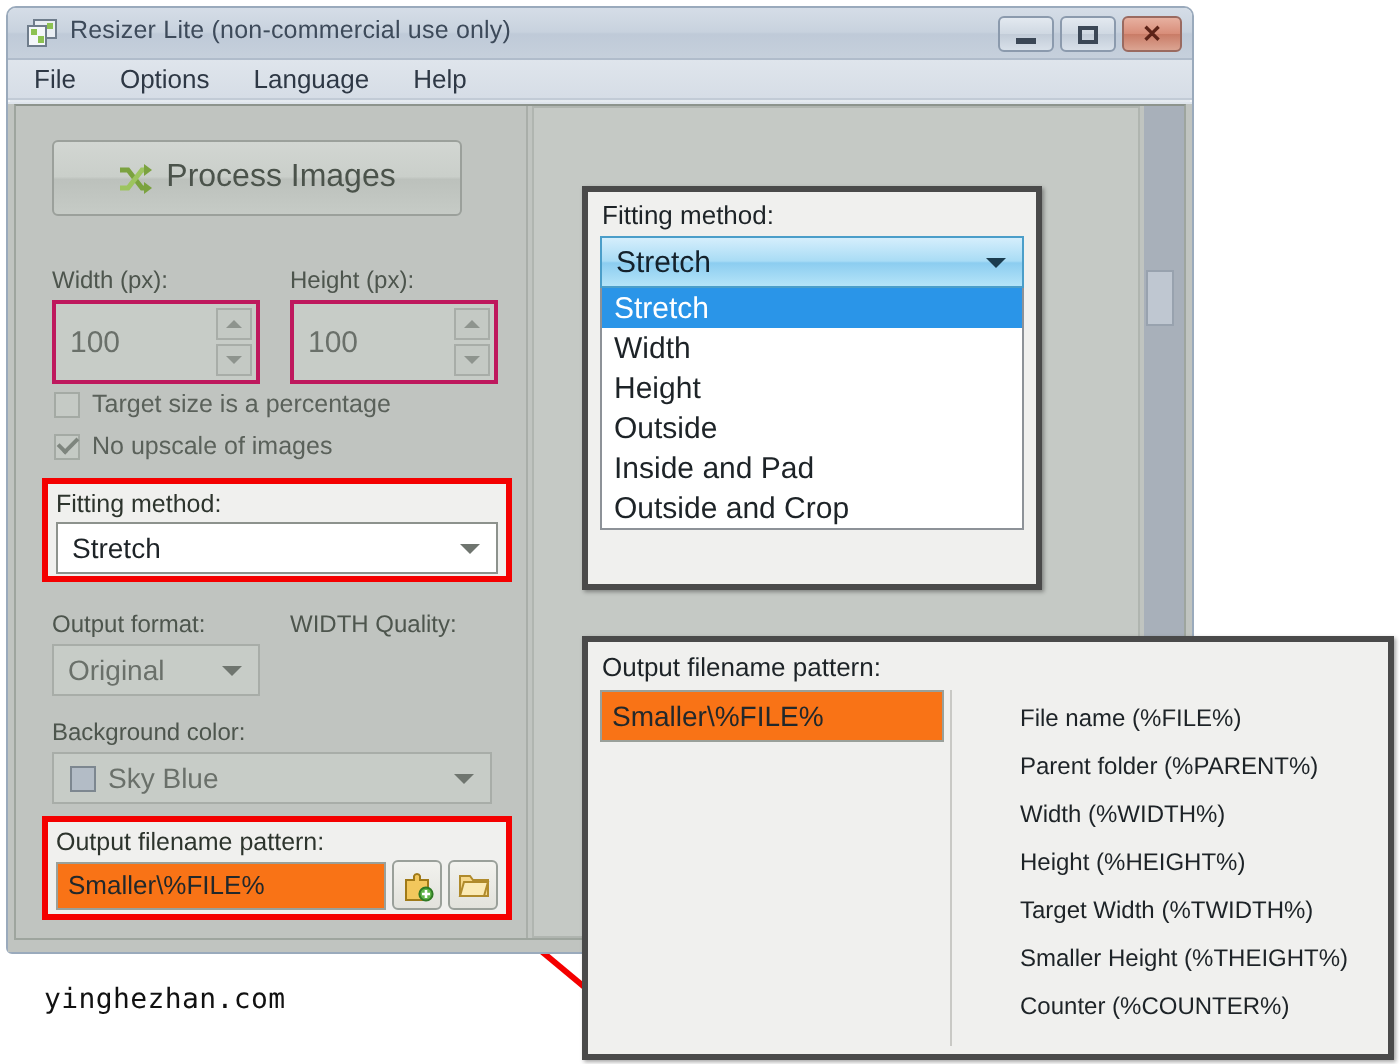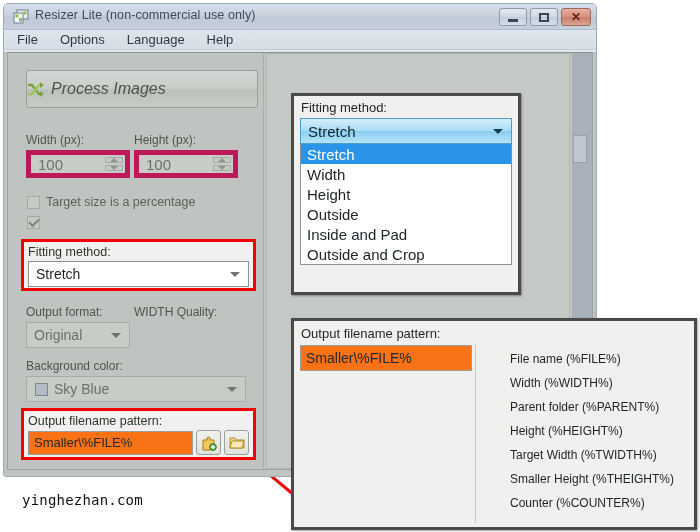--- a/index.html
+++ b/index.html
@@ -81,33 +81,33 @@
     position:absolute; right:4px; top:1px; width:20px; bottom:7px;
     background:#a8b0ba;
   }
   .scroll-thumb{
     position:absolute; right:5px; top:82px; width:14px; height:28px;
     background:#bfc7d1; border:1px solid #98a2ae;
   }
 
   
   .process-btn {
-    position: absolute; left: 18px; top: 17px; width: 232px; height: 38px;
+    position: absolute; left: 18px; top: 17px; width: 205px; height: 38px;
     background: linear-gradient(180deg,#d2d6d2 0%, #cacfca 48%, #bcc1bc 52%, #c6cbc6 100%);
     border: 1px solid #9ba09b; border-radius: 3px;
-    display: flex; align-items: center; gap: 7px; font-style: italic;
+    display: flex; align-items: center; justify-content: center; gap: 7px;
   }
   .process-label { font-size: 16px; color: #4b534b; }
 
-  .field-row { position: absolute; display: flex; gap: 4px; }
+  .field-row { position: absolute; display: flex; gap: 15px; }
   .fld { width: 104px; }
   .fld-label { font-size: 12px; color: #4d554d; margin-bottom: 3px; }
   .spin {
-    position: relative; height: 28px;
-    background: #c7ccc7; border: 5px solid #be185d;
+    position: relative; height: 42px;
+    background: #c7ccc7; border: 2px solid #be185d;
     display: flex; align-items: center;
   }
   .spin-val { font-size: 15px; color: #6a706a; padding-left: 7px; }
   .spin-btns {
     position: absolute; right: 2px; top: 2px; bottom: 2px; width: 18px;
     display: flex; flex-direction: column; gap: 2px;
   }
   .spin-b {
     flex: 1; background: #c4c9c4; border: 1px solid #a8ada8;
     display: flex; align-items: center; justify-content: center;
@@ -284,20 +284,21 @@
             </div>
           </div>
         </div>
 
         <div class="chk-row" style="left:19px; top:142px;">
           <div class="chkbox"></div>
           <div class="chk-label">Target size is a percentage</div>
         </div>
         <div class="chk-row" style="left:19px; top:163px;">
           <div class="chkbox on"></div>
+          <div class="chk-label">No upscale of images</div>
         </div>
 
         <div class="red-box" style="left:13px; top:186px; width:235px; height:52px;">
           <div class="rb-label" style="margin:3px 0 2px 4px;">Fitting method:</div>
           <div class="combo" style="margin:0 4px; background:#ffffff; border-color:#8d928d;">
             <div class="combo-text" style="color:#1d2327;">Stretch</div>
             <div class="combo-arrow"></div>
           </div>
         </div>
 
@@ -371,22 +372,22 @@
     <div class="popup-label" style="margin:5px 0 4px 7px;">Output filename pattern:</div>
     <div style="display:flex; margin:0 6px; height:178px;">
       <div style="width:172px;">
         <div class="textbox" style="height:26px;">
           <div class="textbox-text" style="font-size:14px;">Smaller\%FILE%</div>
         </div>
       </div>
       <div style="flex:1; border-left:1px solid #c9c9c5; margin-left:3px; padding-left:4px;">
         <div class="pattern-list" style="padding-left:30px; padding-top:2px;">
           <div class="pat-item">File name (%FILE%)</div>
+          <div class="pat-item">Parent folder (%PARENT%)</div>
           <div class="pat-item">Width (%WIDTH%)</div>
-          <div class="pat-item">Parent folder (%PARENT%)</div>
           <div class="pat-item">Height (%HEIGHT%)</div>
           <div class="pat-item">Target Width (%TWIDTH%)</div>
           <div class="pat-item">Smaller Height (%THEIGHT%)</div>
           <div class="pat-item">Counter (%COUNTER%)</div>
         </div>
       </div>
     </div>
   </div>
 
   <div class="watermark">yinghezhan.com</div>

